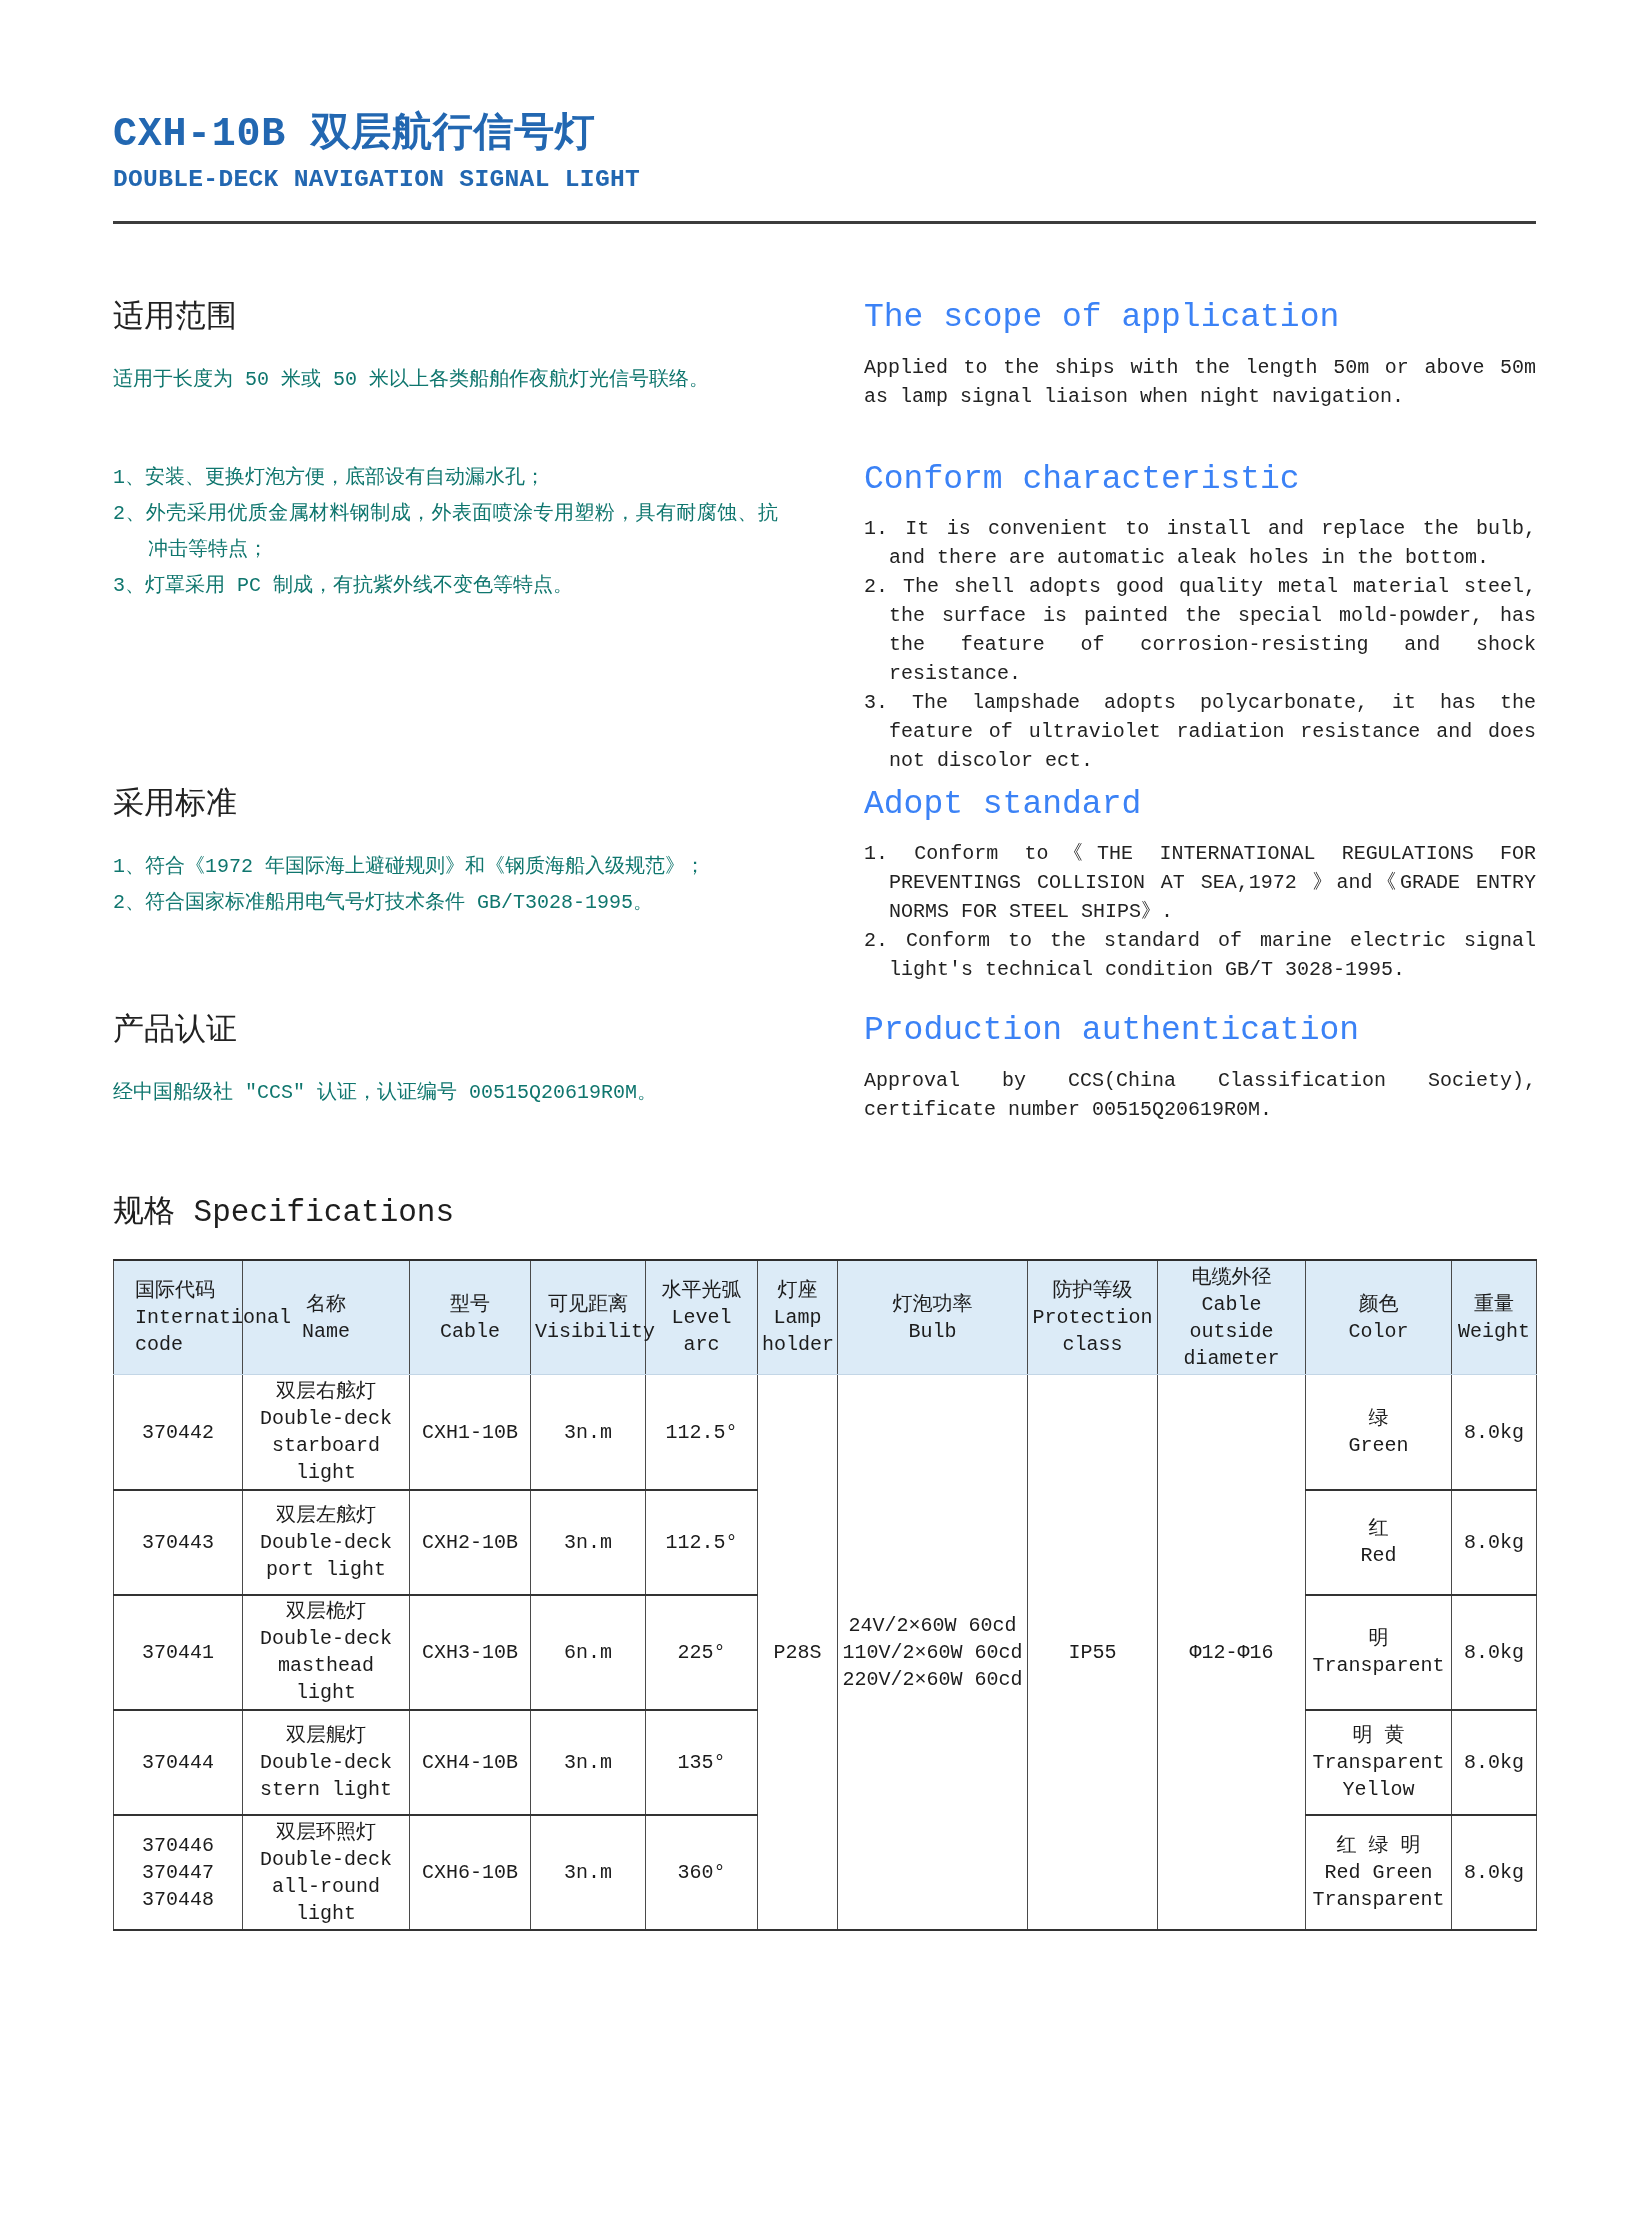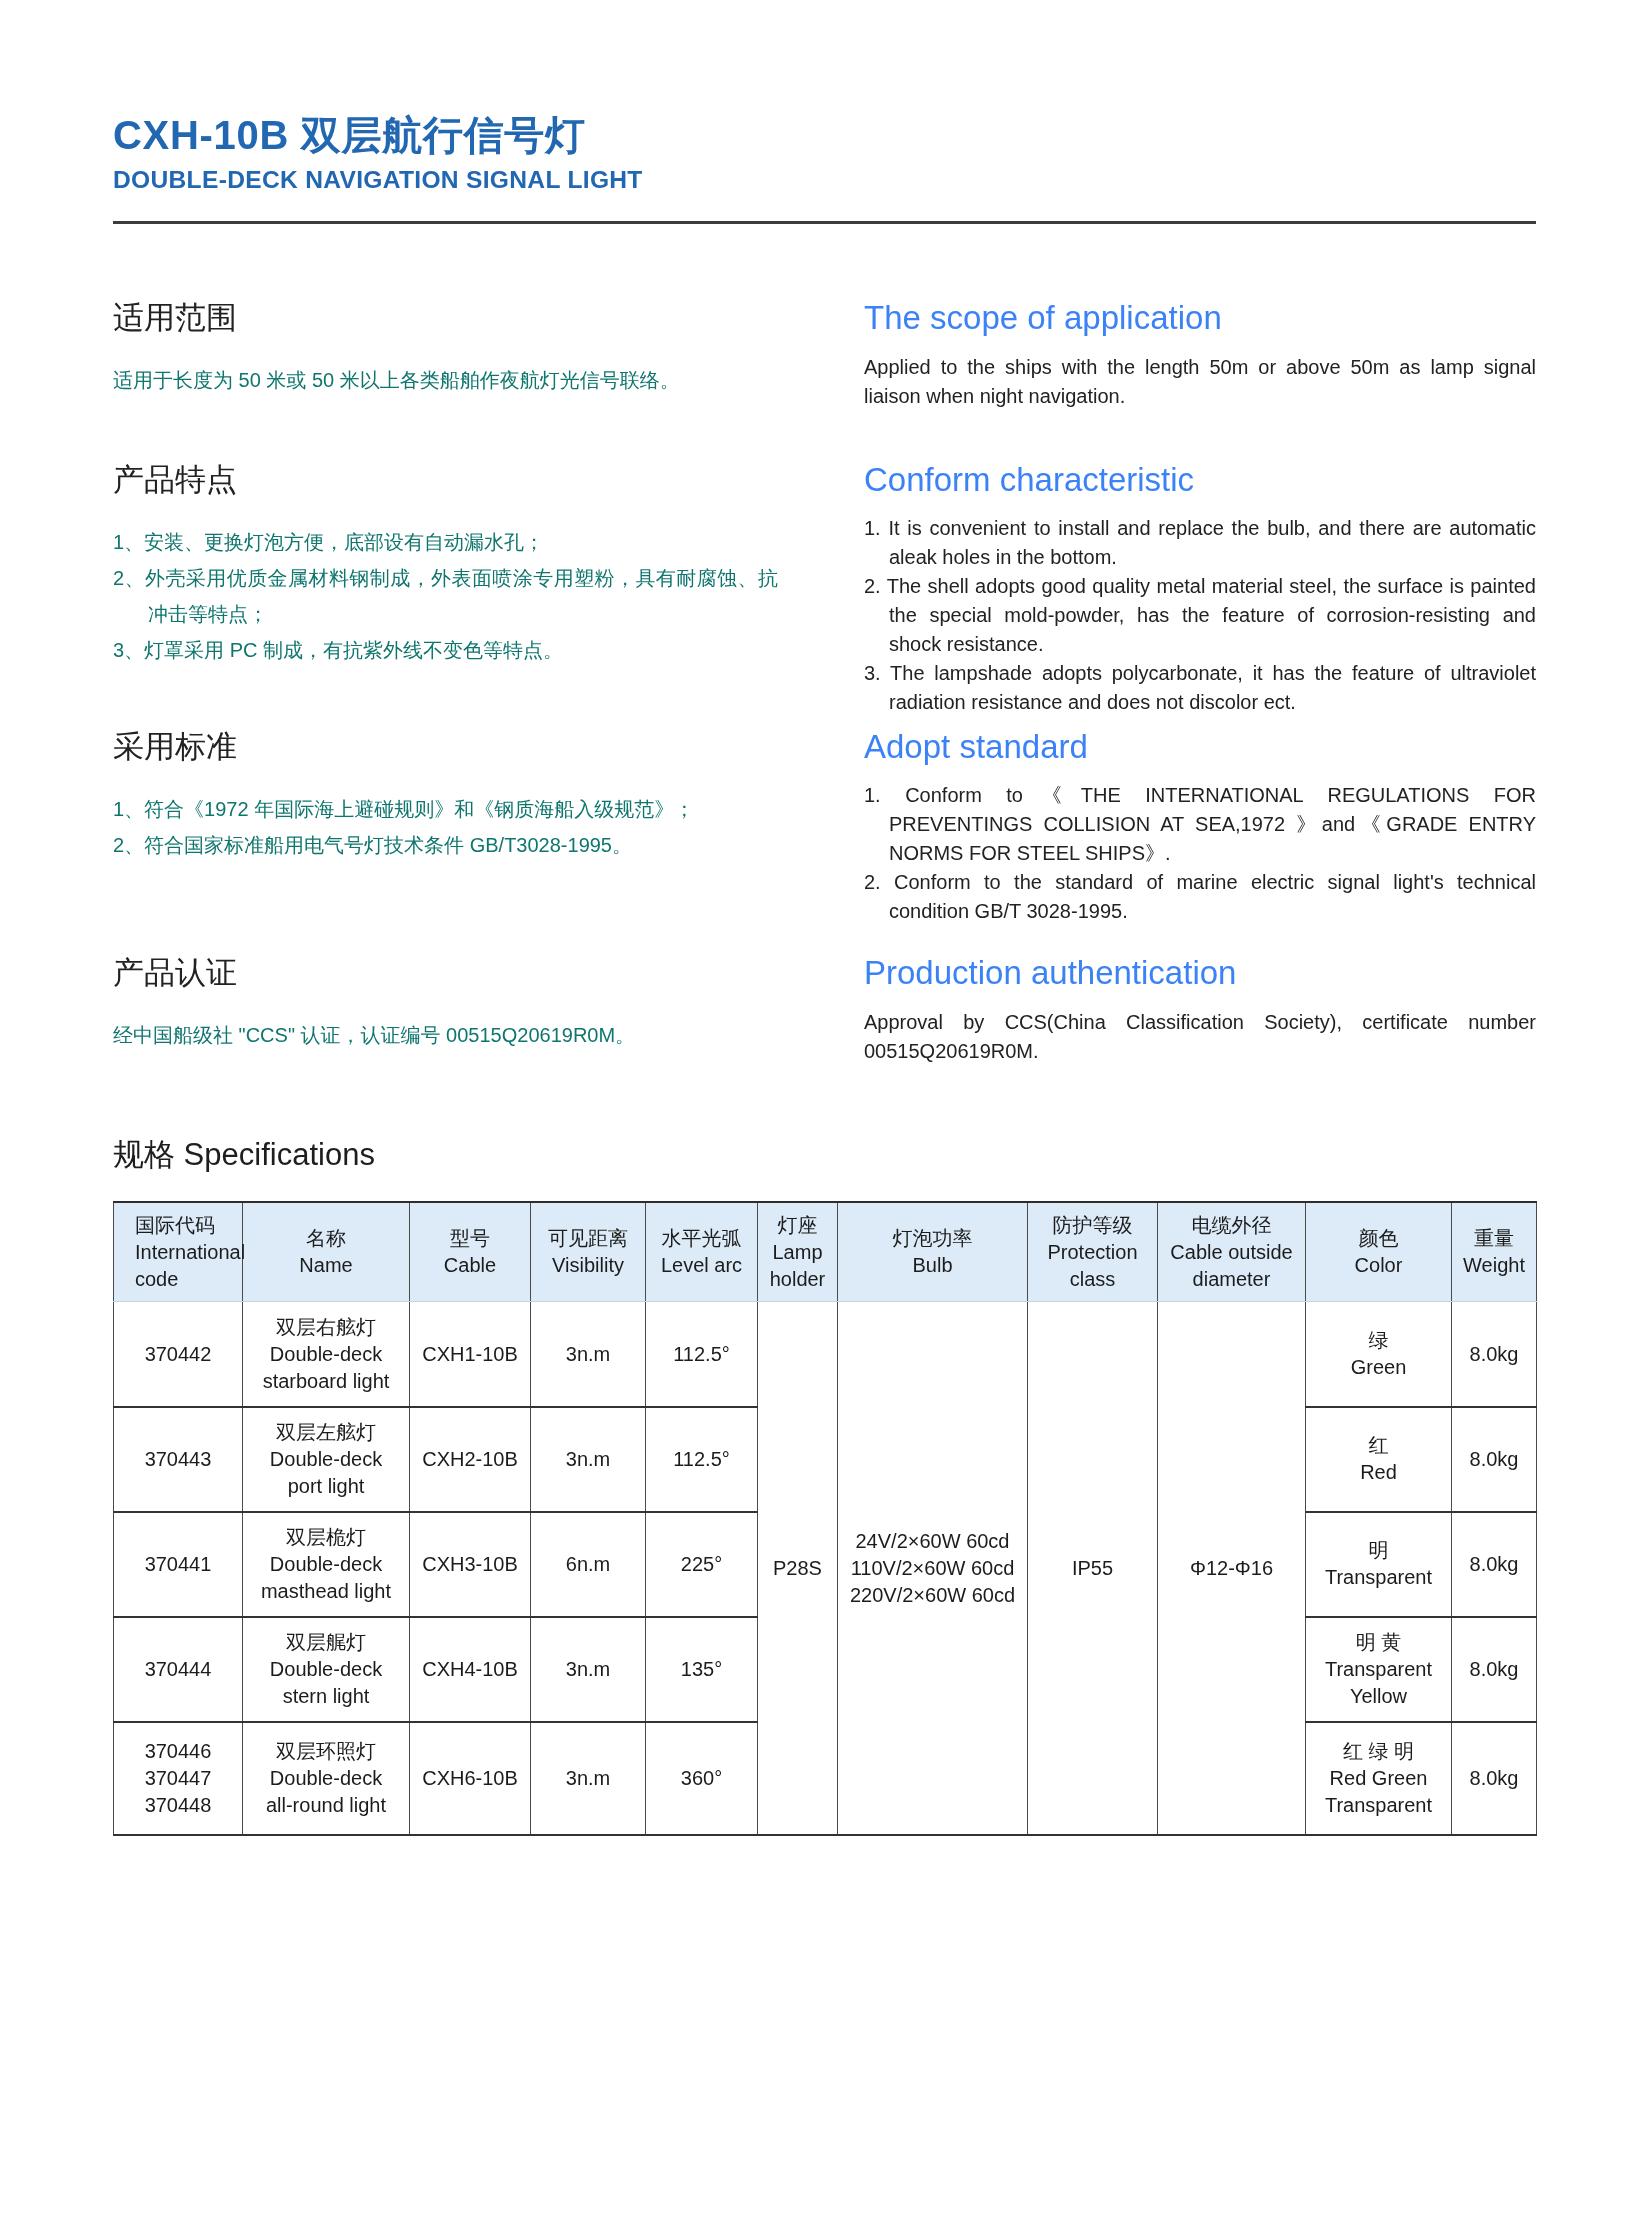--- a/index.html
+++ b/index.html
@@ -1,18 +1,18 @@
 <!DOCTYPE html>
 <html style="font-size:10.6px"><head>
 <meta charset="utf-8">
 <style>
   html,body { margin:0; padding:0; background:#ffffff; }
   .page {
     position:relative; width:1650px; height:1979px; background:#ffffff;
-    font-family:Liberation Sans, sans-serif; color:#1c1c1c;
+    font-family:Liberation Mono, monospace; color:#1c1c1c;
     overflow:hidden;
   }
   .content { padding:0 114px 0 113px; }
 
   
   .title-block { padding-top:113px; }
   .page-title {
     font-size:40px; font-weight:bold; color:#2267b1;
     line-height:44px; letter-spacing:0.7px;
   }
@@ -84,21 +84,20 @@
         <div class="body-cn">适用于长度为 50 米或 50 米以上各类船舶作夜航灯光信号联络。</div>
       </div>
       <div>
         <div class="h-en">The scope of application</div>
         <div class="body-en">Applied to the ships with the length 50m or above 50m as lamp signal liaison when night navigation.</div>
       </div>
     </div>
 
     <div class="section-row" id="row-features">
       <div>
-        <div class="h-cn">产品特点</div>
         <ul class="plain body-cn">
           <li class="item-cn">1、安装、更换灯泡方便，底部设有自动漏水孔；</li>
           <li class="item-cn">2、外壳采用优质金属材料钢制成，外表面喷涂专用塑粉，具有耐腐蚀、抗冲击等特点；</li>
           <li class="item-cn">3、灯罩采用 PC 制成，有抗紫外线不变色等特点。</li>
         </ul>
       </div>
       <div>
         <div class="h-en">Conform characteristic</div>
         <ul class="plain body-en">
           <li class="item-en">1. It is convenient to install and replace the bulb, and there are automatic aleak holes in the bottom.</li>

